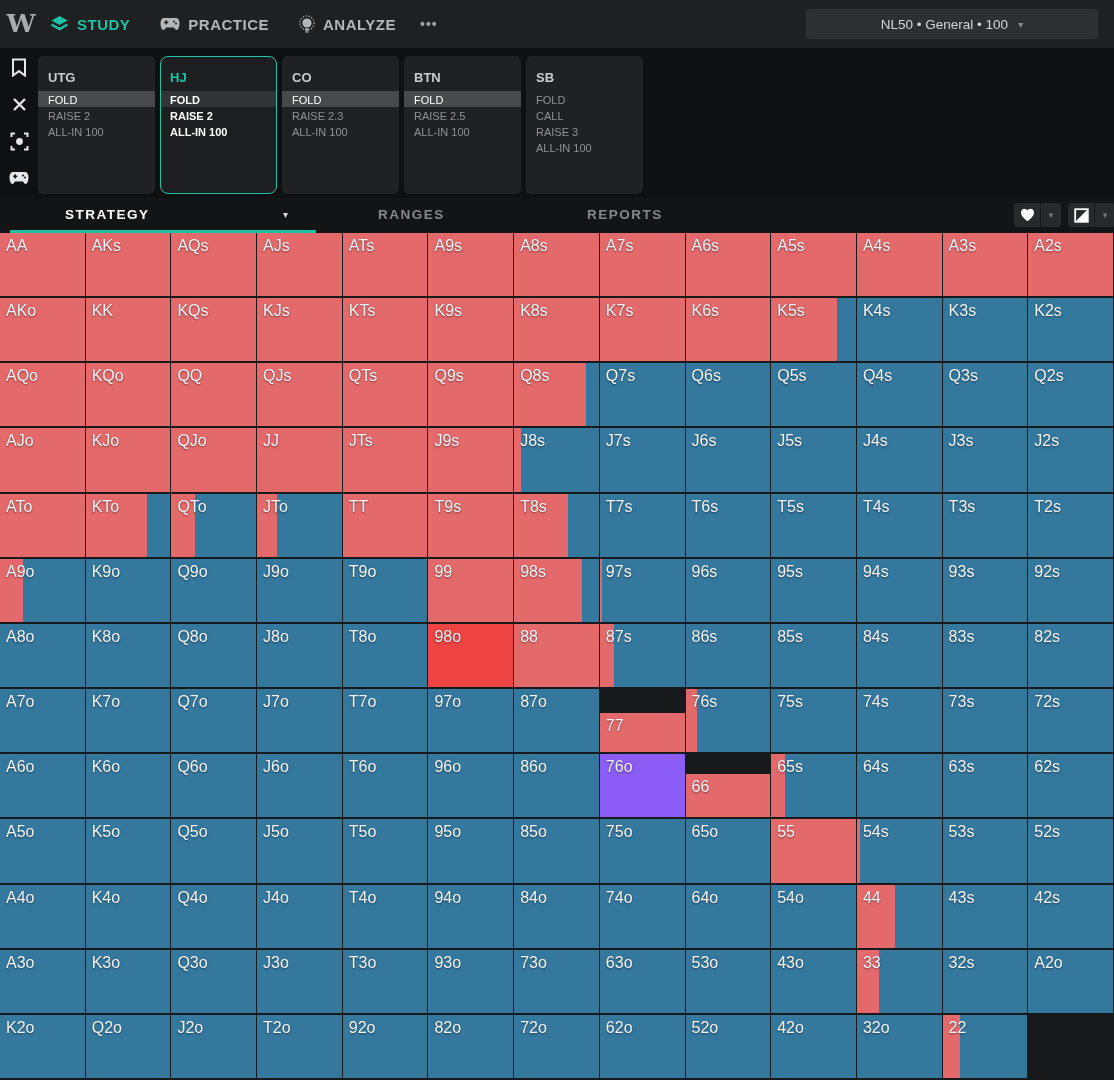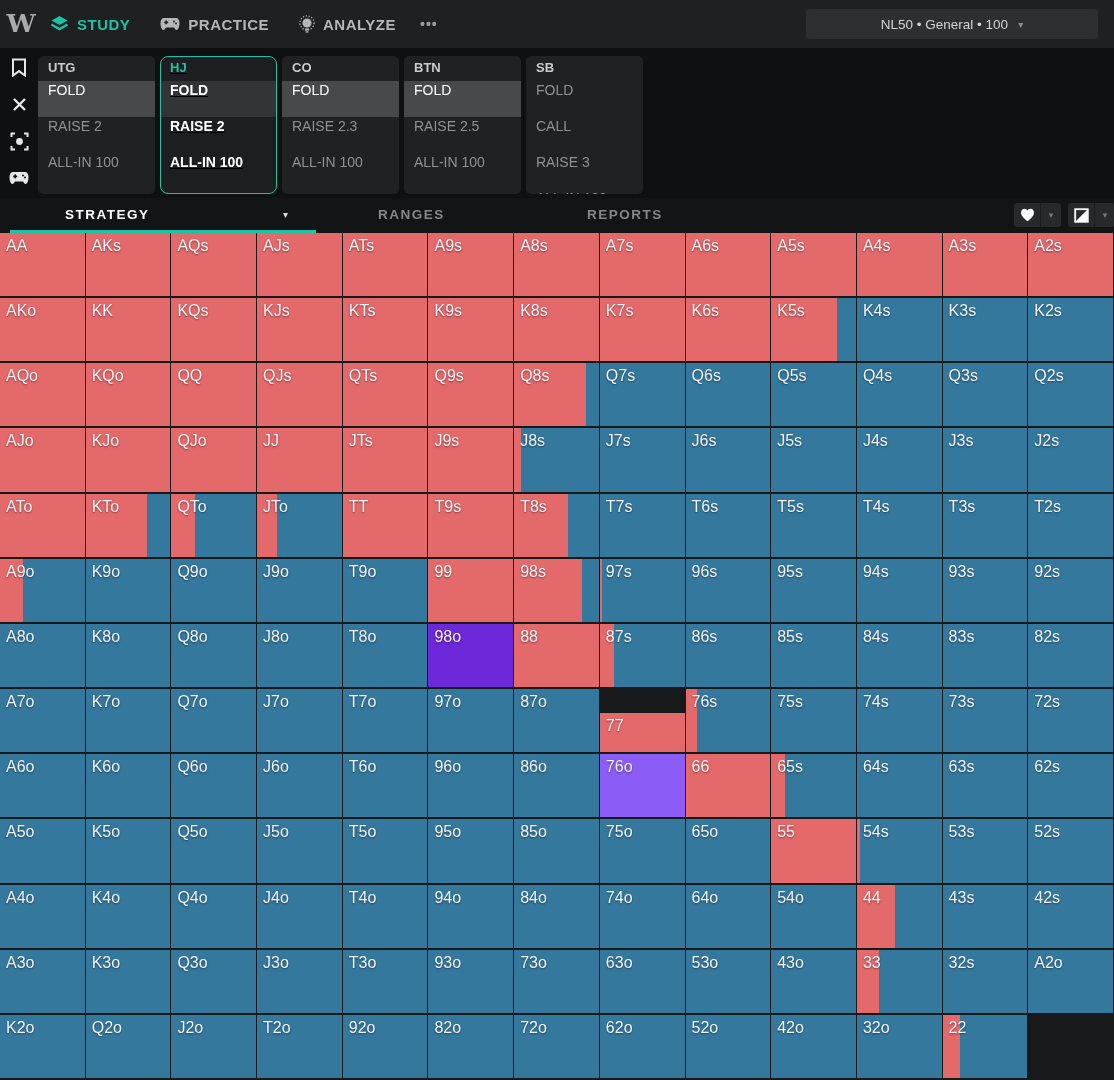--- a/index.html
+++ b/index.html
@@ -24,27 +24,27 @@
   .solution-select .caret { color:#8b8e90; font-size:10px; }
 
   
   .left-rail { position:absolute; left:0; top:48px; width:38px; height:150px;
                display:flex; flex-direction:column; align-items:center; padding-top:8px; gap:15px; }
   .rail-icon { width:22px; height:22px; display:flex; align-items:center; justify-content:center;
                color:#e4e6e7; cursor:pointer; }
 
   
   .panels { position:absolute; left:38px; top:56px; display:flex; gap:5px; }
-  .panel { width:117px; height:138px; background:#1f2122; border-radius:5px; padding-top:0;
+  .panel { width:117px; height:138px; background:#1f2122; border-radius:5px; padding-top:10px;
            overflow:hidden; }
   .panel.selected { outline:1.5px solid #1ec2a4; outline-offset:-1.5px; border-radius:8px;
-                    background:#1c1e1f;text-decoration:underline; }
+                    background:#1c1e1f; }
   .panel-title { font-size:13px; font-weight:700; color:#c9cccd; padding:4px 10px 6px 10px; }
   .panel.selected .panel-title { color:#1ec2a4; }
-  .action-row { height:36px; line-height:18px; font-size:14px; padding-left:10px;
+  .action-row { height:16px; line-height:18px; font-size:11px; padding-left:10px;
                 color:#8f9294; white-space:nowrap; }
   .action-row.bar { background:#47494b; color:#ffffff; }
   .action-row.bar-dark { background:#323435; color:#ffffff; font-weight:700; }
   .action-row.bold { color:#ffffff; font-weight:700; }
 
   
   .tabbar { position:absolute; left:0; top:198px; width:1114px; height:35px; background:#121415; }
   .tab { position:absolute; top:0; height:32px; display:flex; align-items:center;
          font-size:13.5px; letter-spacing:1.5px; color:#85888a; font-weight:700; cursor:pointer; }
   .tab.active { color:#ffffff; }
@@ -451,21 +451,21 @@
     </div>
     <div class="cell" style="background: rgb(53, 120, 158);">
       <span class="hl">Q8o</span>
     </div>
     <div class="cell" style="background: rgb(53, 120, 158);">
       <span class="hl">J8o</span>
     </div>
     <div class="cell" style="background: rgb(53, 120, 158);">
       <span class="hl">T8o</span>
     </div>
-    <div class="cell" style="background: #6d28d9; text-decoration: underline;">
+    <div class="cell" style="background: #ef4444; text-decoration: underline;">
       <span class="hl">98o</span>
     </div>
     <div class="cell" style="background: rgb(228, 105, 107);">
       <span class="hl">88</span>
     </div>
     <div class="cell" style="background: linear-gradient(90deg, rgb(228, 105, 107) 16%, rgb(53, 120, 158) 16%);">
       <span class="hl">87s</span>
     </div>
     <div class="cell" style="background: rgb(53, 120, 158);">
       <span class="hl">86s</span>
@@ -538,21 +538,21 @@
     </div>
     <div class="cell" style="background: rgb(53, 120, 158);">
       <span class="hl">96o</span>
     </div>
     <div class="cell" style="background: rgb(53, 120, 158);">
       <span class="hl">86o</span>
     </div>
     <div class="cell" style="background: #8b5cf6;">
       <span class="hl">76o</span>
     </div>
-    <div class="cell" style="background: rgb(228, 105, 107);">
+    <div class="cell" style="background: rgb(228, 105, 107); margin-top: 20px;">
       <span class="hl">66</span>
     </div>
     <div class="cell" style="background: linear-gradient(90deg, rgb(228, 105, 107) 16%, rgb(53, 120, 158) 16%);">
       <span class="hl">65s</span>
     </div>
     <div class="cell" style="background: rgb(53, 120, 158);">
       <span class="hl">64s</span>
     </div>
     <div class="cell" style="background: rgb(53, 120, 158);">
       <span class="hl">63s</span>

